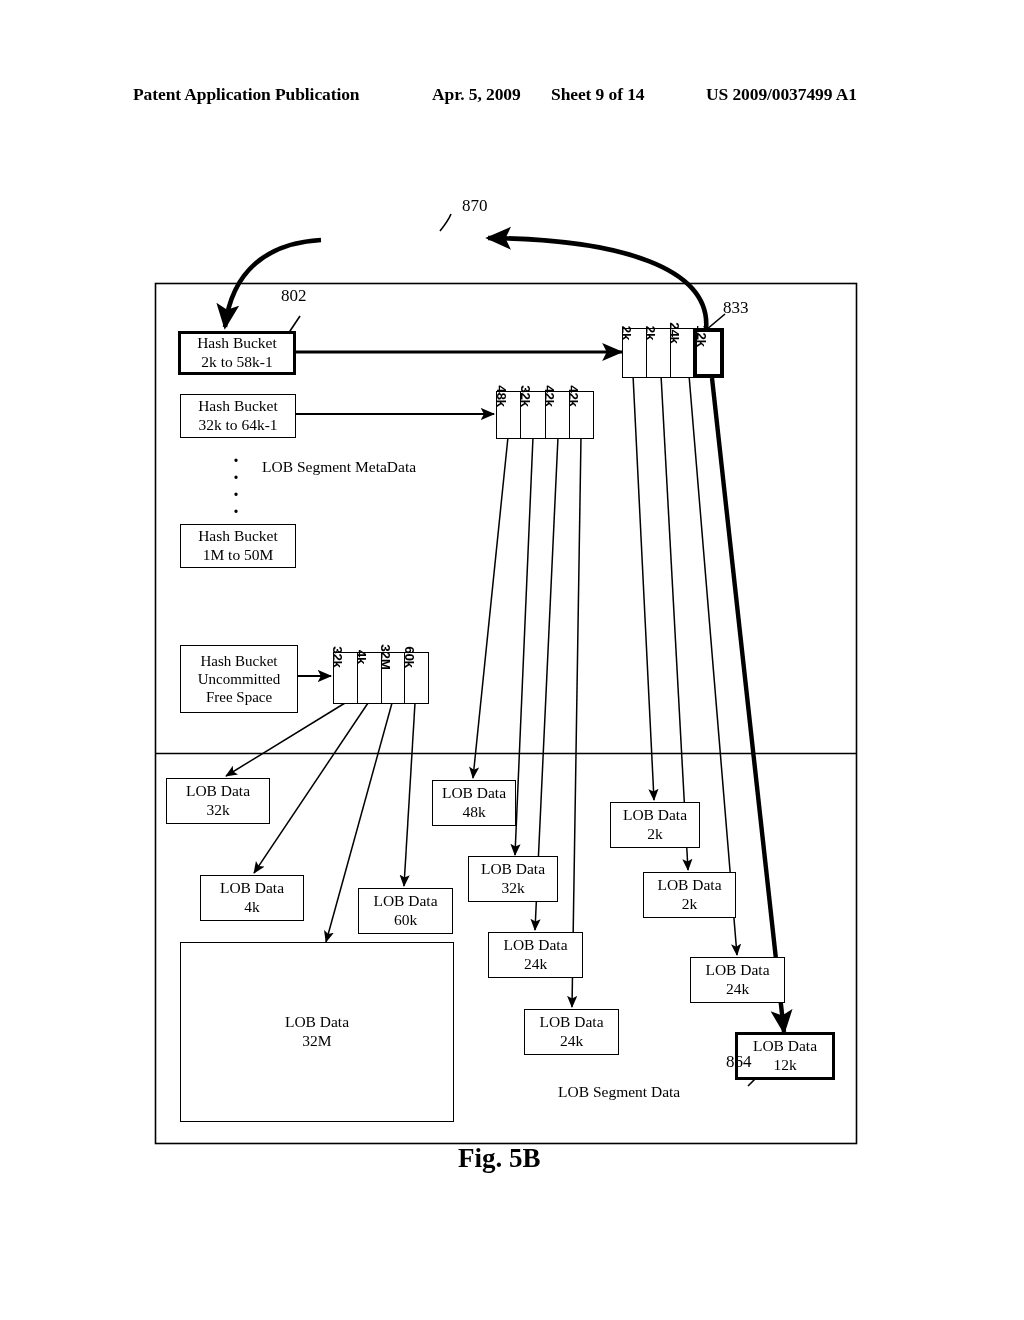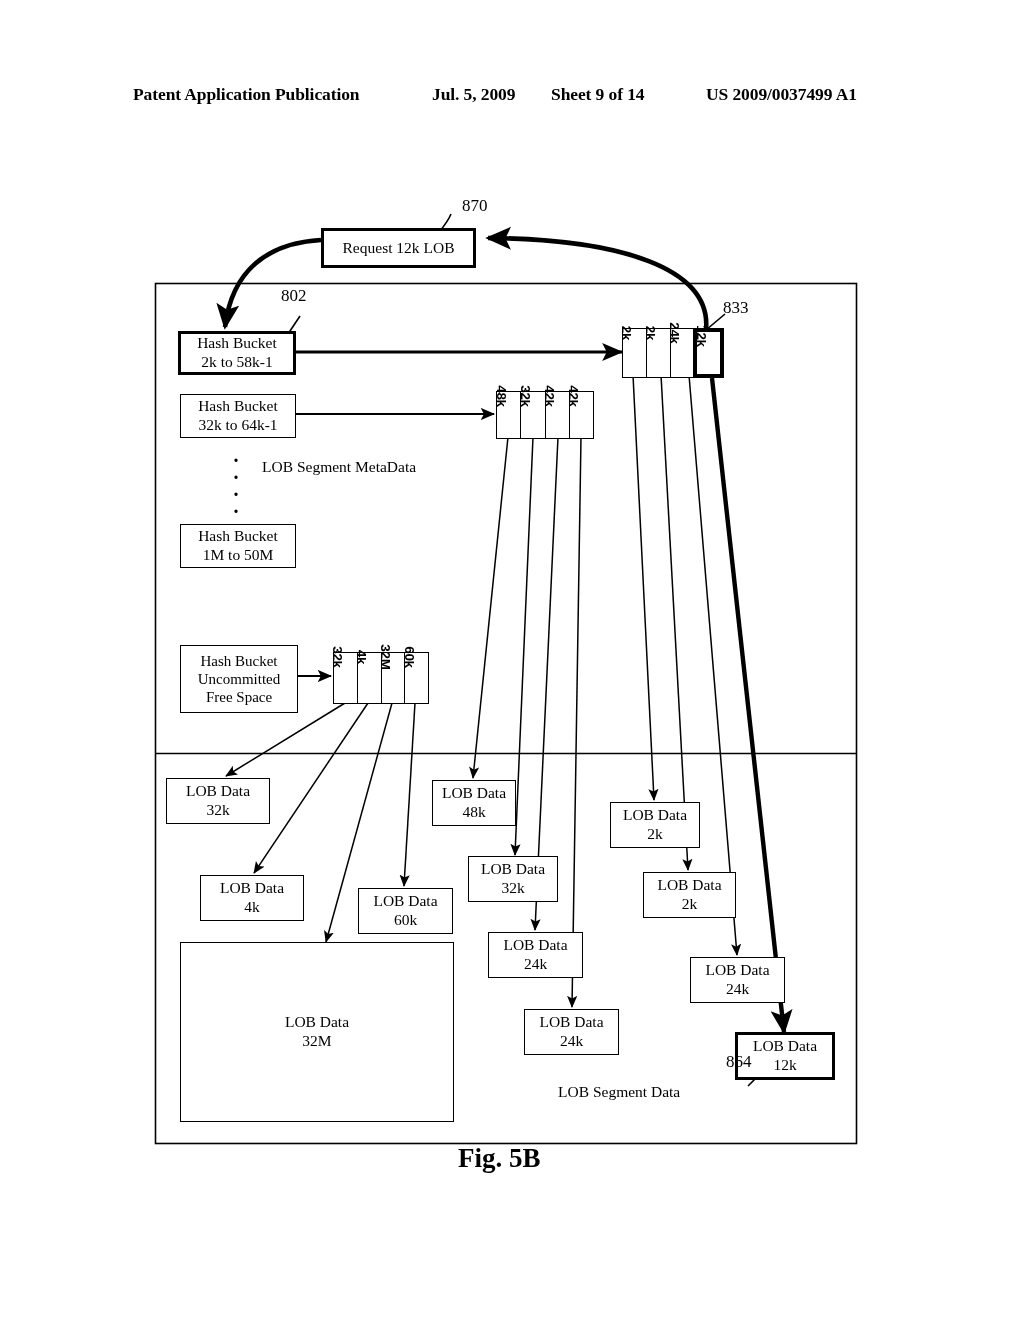--- a/index.html
+++ b/index.html
@@ -138,21 +138,21 @@
     font-weight: bold;
     font-family: "Liberation Serif", "DejaVu Serif", serif;
     white-space: nowrap;
   }
 </style>
 </head>
 <body>
 
 <div id="page-header">
   <span class="hdr hdr-pub">Patent Application Publication</span>
-  <span class="hdr hdr-date">Jul. 5, 2009</span>
+  <span class="hdr hdr-date">Apr. 5, 2009</span>
   <span class="hdr hdr-sheet">Sheet 9 of 14</span>
   <span class="hdr hdr-pat">US 2009/0037499 A1</span>
 </div>
 
 <div id="figure">
 
   <svg id="fig-svg" viewBox="0 0 1024 1320">
     <defs>
       <marker id="arrowThin" markerWidth="9" markerHeight="9" refX="7.4" refY="3.4" orient="auto" markerUnits="strokeWidth">
         <path d="M0,0 L8,3.4 L0,6.8 L1.8,3.4 z" fill="#000"></path>
@@ -205,23 +205,20 @@
 
     <line x1="345" y1="703" x2="226" y2="776" stroke="#000" stroke-width="1.5" marker-end="url(#arrowThin)"></line>
 
     <line x1="368" y1="703" x2="254" y2="873" stroke="#000" stroke-width="1.5" marker-end="url(#arrowThin)"></line>
 
     <line x1="392" y1="703" x2="326" y2="942" stroke="#000" stroke-width="1.5" marker-end="url(#arrowThin)"></line>
 
     <line x1="415" y1="703" x2="404" y2="886" stroke="#000" stroke-width="1.5" marker-end="url(#arrowThin)"></line>
   </svg>
 
-  <div class="box bold" style="left:321px; top:228px; width:155px; height:40px;">
-    <span class="l1">Request 12k LOB</span>
-  </div>
   <div class="reflabel" style="left:462px; top:196px;">870</div>
 
   <div class="box bold" style="left:178px; top:331px; width:118px; height:44px;">
     <span class="l1">Hash Bucket</span>
     <span class="l2">2k to 58k-1</span>
   </div>
   <div class="reflabel" style="left:281px; top:286px;">802</div>
 
   <div class="box" style="left:180px; top:394px; width:116px; height:44px;">
     <span class="l1">Hash Bucket</span>

